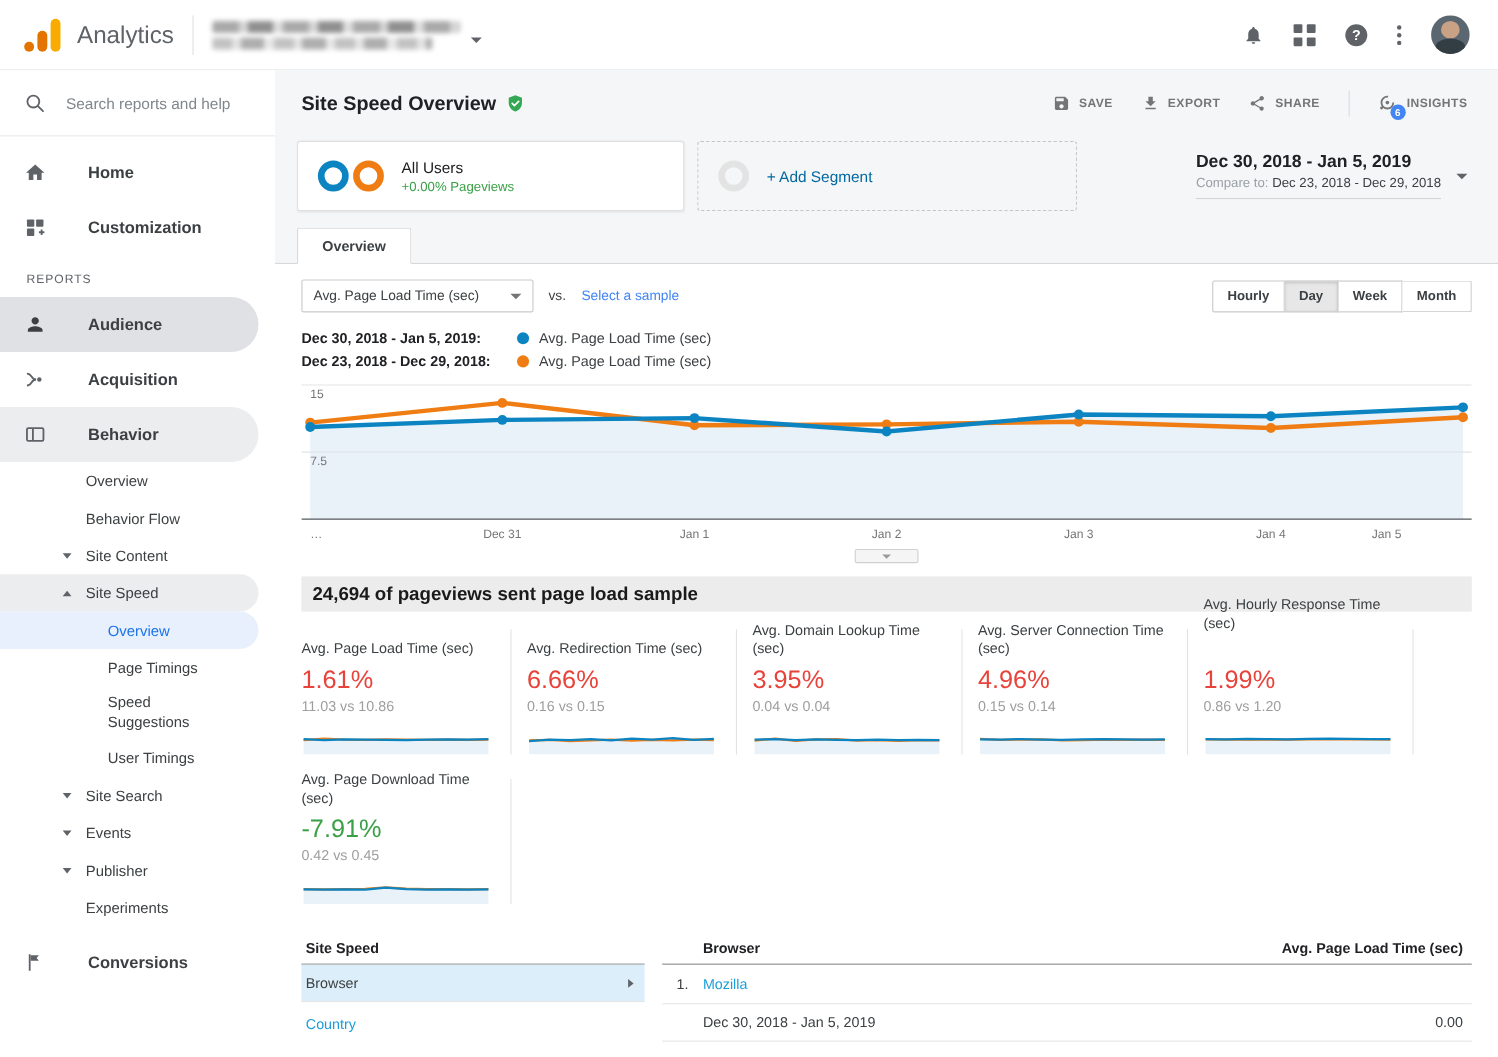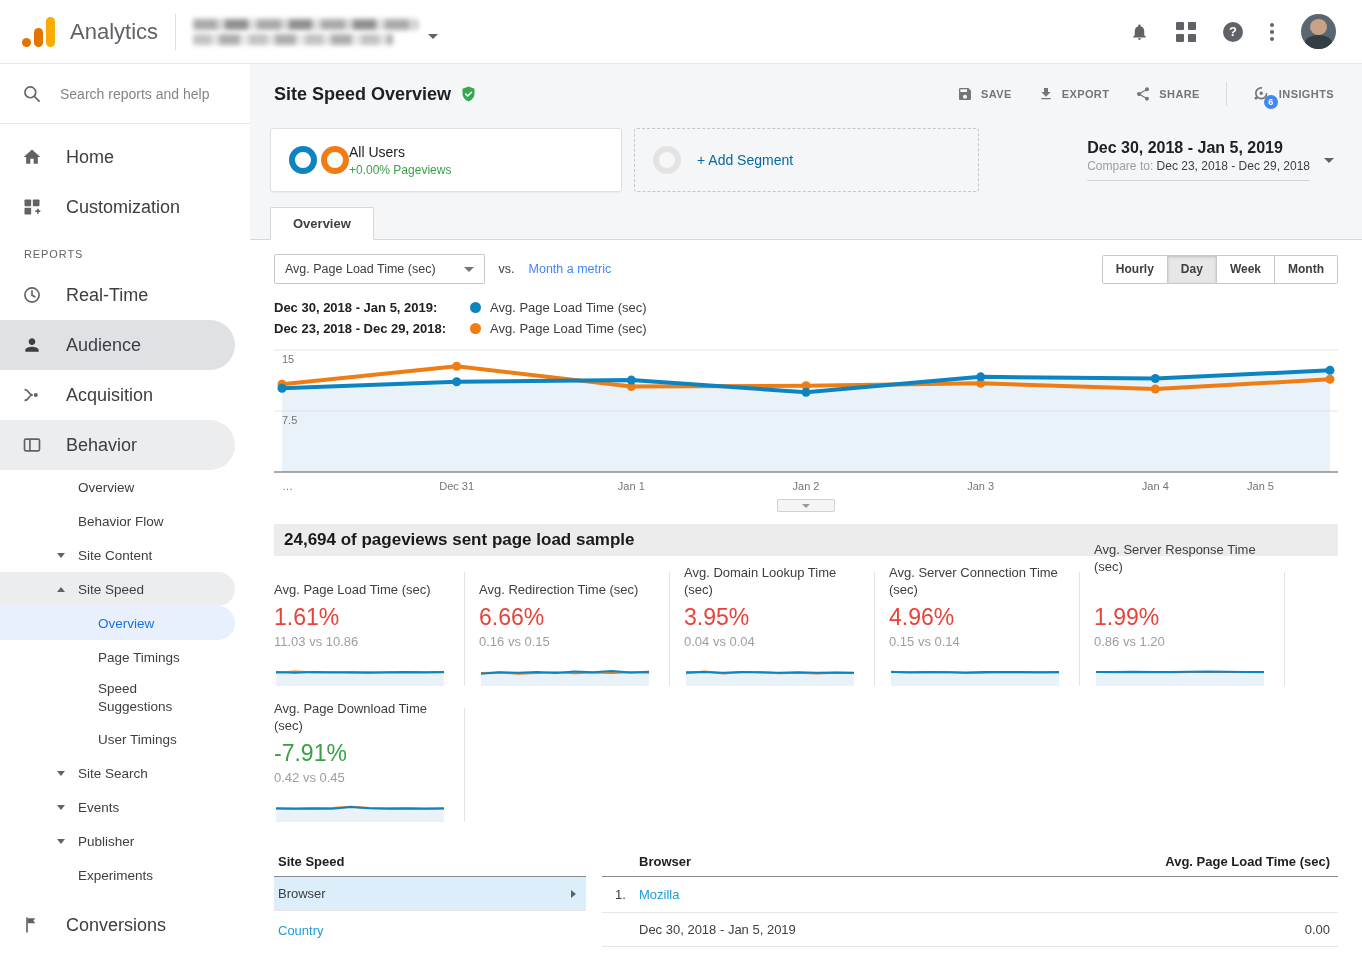--- a/index.html
+++ b/index.html
@@ -37,22 +37,22 @@
   .avatar::after  { content:''; position:absolute; left:4px; top:21px; width:27px; height:16px; border-radius:50% 50% 0 0; background:#333d44; }
 
   
   .app { display:flex; height:897px; }
 
   
   .sidebar { width:250px; flex:none; background:#fff; overflow:hidden; }
   .search-row { height:60px; display:flex; align-items:center; gap:18px; padding-left:22px; border-bottom:1px solid #e8e8e8; cursor:text; }
   .search-text { font-size:14px; color:#80868b; }
   .nav { padding-top:8px; }
-  .nav-item { height:50px; display:flex; align-items:center; gap:24px; padding-left:22px;
-              font-size:18px; color:#3c4043; border-radius:0 25px 25px 0; margin-right:15px; cursor:pointer; }
+  .nav-item { height:50px; display:flex; align-items:center; gap:38px; padding-left:22px;
+              font-size:15px; color:#3c4043; border-radius:0 25px 25px 0; margin-right:15px; cursor:pointer;font-weight:bold; }
   .pill-dark  { background:#dfe1e5; }
   .pill-light { background:#ecedef; }
   .section-label { font-size:11px; color:#5f6368; letter-spacing:.9px; padding:16px 0 10px 24px; }
   .sub-item { height:34px; display:flex; align-items:center; padding-left:78px; font-size:13.5px; color:#3c4043;
               border-radius:0 17px 17px 0; margin-right:15px; position:relative; cursor:pointer; }
   .sub-item .tri { position:absolute; left:57px; }
   .tri-down { width:0;height:0;border-top:5px solid #5f6368;border-left:4.5px solid transparent;border-right:4.5px solid transparent; }
   .tri-up   { width:0;height:0;border-bottom:5px solid #5f6368;border-left:4.5px solid transparent;border-right:4.5px solid transparent; }
   .subsub { padding-left:98px; }
   .sub-item.selected { background:#e8f0fe; color:#1a73e8; }
@@ -66,21 +66,21 @@
   .report-title { display:flex; align-items:center; gap:9px; font-size:18px; font-weight:bold; color:#202124; }
   .actions { display:flex; align-items:center; gap:26px; }
   .action { display:flex; align-items:center; gap:8px; font-size:11px; font-weight:bold; color:#757575; letter-spacing:.4px; cursor:pointer; }
   .action-divider { width:1px; height:24px; background:#dadce0; }
   .insights-wrap { position:relative; }
   .insights-badge { position:absolute; right:-7px; bottom:-6px; width:14px; height:14px; border-radius:50%;
                     background:#4285f4; color:#fff; font-size:9px; font-weight:bold; display:flex; align-items:center; justify-content:center; }
 
   .segment-row { height:82px; display:flex; align-items:center; padding:0 28px 10px 20px; }
   .segment-card { width:352px; height:64px; background:#fff; border:1px solid #e0e0e0; border-radius:3px;
-                  display:flex; align-items:center; padding:0 18px; box-shadow:0 1px 2px rgba(0,0,0,.05); cursor:pointer; }
+                  display:flex; align-items:center; gap:16px; padding:0 18px; box-shadow:0 1px 2px rgba(0,0,0,.05); cursor:pointer; }
   .donuts { display:flex; align-items:center; }
   .donut { width:28px; height:28px; border-radius:50%; border:6.5px solid #0d84c2; background:#fff; }
   .donut.orange { border-color:#ef7d14; margin-left:4px; }
   .seg-title { font-size:14px; color:#202124; }
   .seg-sub { font-size:12px; color:#3aa047; margin-top:3px; }
   .add-segment { width:345px; height:64px; margin-left:12px; border:1px dashed #c6c6c6; border-radius:3px;
                  display:flex; align-items:center; gap:16px; padding:0 18px; font-size:14px; color:#0369a1; cursor:pointer; }
   .add-ring { width:28px; height:28px; border-radius:50%; border:6.5px solid #e3e3e3; }
   .datepicker { margin-left:auto; display:flex; align-items:center; gap:14px; cursor:pointer; }
   .dp-text { border-bottom:1px solid #d5d5d5; padding-bottom:7px; }
@@ -214,27 +214,20 @@
       <div class="nav-item">
         <svg width="20" height="20" viewBox="0 0 24 24" fill="#5f6368">
             <rect x="3" y="3" width="8" height="8" rx="1"></rect>
             <rect x="13" y="3" width="8" height="8" rx="1"></rect>
             <rect x="3" y="13" width="8" height="8" rx="1"></rect>
             <path d="M16 17h6M19 14v6" stroke="#5f6368" stroke-width="2" fill="none"></path>
           </svg>
         <span>Customization</span>
       </div>
       <div class="section-label">REPORTS</div>
-      <div class="nav-item">
-        <svg width="20" height="20" viewBox="0 0 24 24">
-            <circle cx="12" cy="12" r="8.5" fill="none" stroke="#5f6368" stroke-width="2"></circle>
-            <path d="M12 7v5.2l3.4 2" fill="none" stroke="#5f6368" stroke-width="2" stroke-linecap="round"></path>
-          </svg>
-        <span>Real-Time</span>
-      </div>
       <div class="nav-item pill-dark">
         <svg width="20" height="20" viewBox="0 0 24 24" fill="#3c4043">
             <path d="M12 12c2.2 0 4-1.8 4-4s-1.8-4-4-4-4 1.8-4 4 1.8 4 4 4zm0 2c-2.7 0-8 1.3-8 4v2h16v-2c0-2.7-5.3-4-8-4z"></path>
           </svg>
         <span>Audience</span>
       </div>
       <div class="nav-item">
         <svg width="20" height="20" viewBox="0 0 24 24">
             <path d="M3 5.5c6 0 4 6.5 10 6.5M3 18.5c6 0 4-6.5 10-6.5" fill="none" stroke="#5f6368" stroke-width="2"></path>
             <circle cx="16.5" cy="12" r="2.4" fill="#5f6368"></circle>
@@ -373,21 +366,21 @@
       <span class="tab">Overview</span>
     </div>
 
     <div class="panel">
       <div class="controls-row">
         <span class="metric-select">
           <span>Avg. Page Load Time (sec)</span>
           <span class="caret"></span>
         </span>
         <span class="vs">vs.</span>
-        <span class="link">Month a metric</span>
+        <span class="link">Select a sample</span>
         <span class="granularity">
           <span class="gran-btn">Hourly</span>
           <span class="gran-btn active">Day</span>
           <span class="gran-btn">Week</span>
           <span class="gran-btn">Month</span>
         </span>
       </div>
 
       <div class="legend">
         <div class="legend-row">
@@ -488,21 +481,21 @@
           <div class="card-versus">0.15 vs 0.14</div>
           <div class="spark">
               <svg viewBox="0 0 172 30" width="172" height="30">
                 <polygon points="2,16.11 20.666666666666668,16.34 39.333333333333336,15.88 58,16.34 76.66666666666667,16.57 95.33333333333333,16.11 114,15.88 132.66666666666666,16.11 151.33333333333334,16.34 170,16.11 170,30 2,30" fill="#e9f2f9"></polygon>
                 <polyline points="2,15.65 20.666666666666668,16.57 39.333333333333336,16.34 58,16.11 76.66666666666667,17.03 95.33333333333333,16.8 114,16.34 132.66666666666666,16.57 151.33333333333334,16.34 170,16.57" fill="none" stroke="#ef7d14" stroke-width="2" stroke-linejoin="round"></polyline>
                 <polyline points="2,16.11 20.666666666666668,16.34 39.333333333333336,15.88 58,16.34 76.66666666666667,16.57 95.33333333333333,16.11 114,15.88 132.66666666666666,16.11 151.33333333333334,16.34 170,16.11" fill="none" stroke="#0d84c2" stroke-width="2" stroke-linejoin="round"></polyline>
               </svg>
             </div>
         </div>
         <div class="metric-card">
-          <div class="card-title">Avg. Server Response Time (sec)</div>
+          <div class="card-title">Avg. Hourly Response Time (sec)</div>
           <div class="card-percent" style="color: rgb(232, 67, 58); margin-top: 28px;">1.99%</div>
           <div class="card-versus">0.86 vs 1.20</div>
           <div class="spark">
               <svg viewBox="0 0 172 30" width="172" height="30">
                 <polygon points="2,15.88 20.666666666666668,16.11 39.333333333333336,15.65 58,15.88 76.66666666666667,16.11 95.33333333333333,15.65 114,15.420000000000002 132.66666666666666,15.65 151.33333333333334,15.88 170,15.88 170,30 2,30" fill="#e9f2f9"></polygon>
                 <polyline points="2,16.11 20.666666666666668,16.34 39.333333333333336,16.11 58,16.34 76.66666666666667,16.34 95.33333333333333,16.11 114,15.88 132.66666666666666,16.11 151.33333333333334,16.11 170,16.34" fill="none" stroke="#ef7d14" stroke-width="2" stroke-linejoin="round"></polyline>
                 <polyline points="2,15.88 20.666666666666668,16.11 39.333333333333336,15.65 58,15.88 76.66666666666667,16.11 95.33333333333333,15.65 114,15.420000000000002 132.66666666666666,15.65 151.33333333333334,15.88 170,15.88" fill="none" stroke="#0d84c2" stroke-width="2" stroke-linejoin="round"></polyline>
               </svg>
             </div>
         </div>

